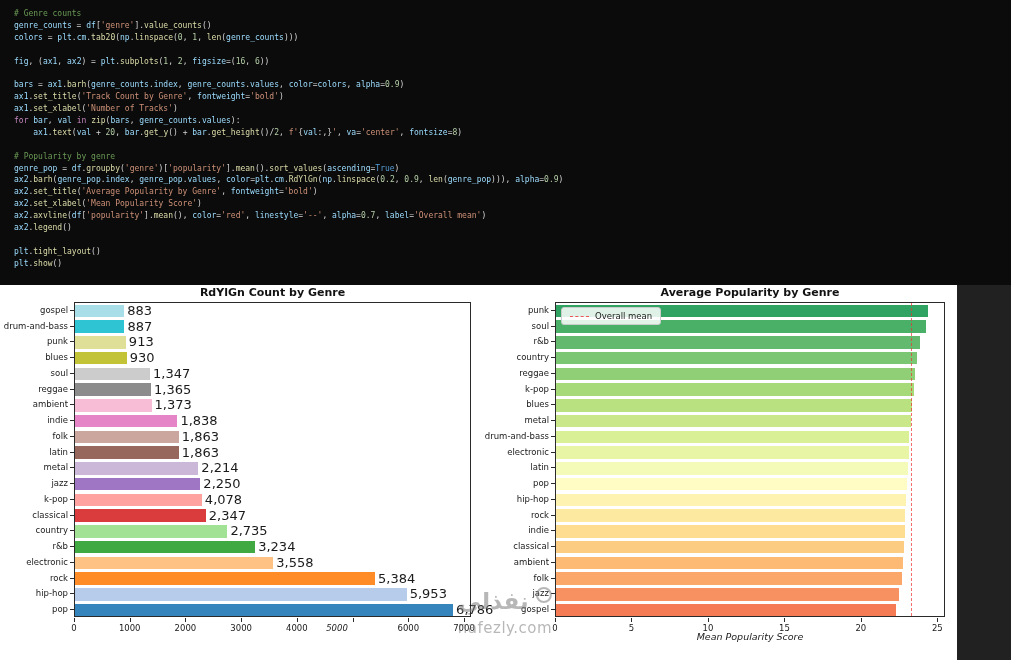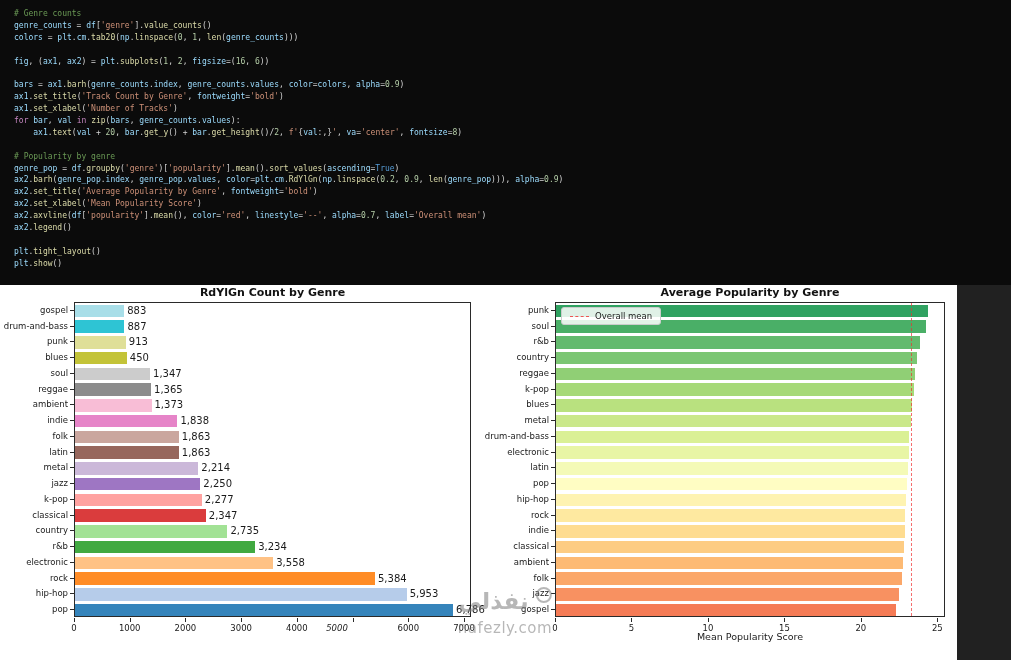--- a/index.html
+++ b/index.html
@@ -38,21 +38,21 @@
     position:absolute; left:957px; top:285px; width:54px; height:375px;
     background:#212121;
   }
   .chart-title {
     position:absolute; font-size:11px; font-weight:bold; color:#111;
     text-align:center; line-height:14px;
   }
   .plot { position:absolute; border:1px solid #2a2a2a; background:#fff; }
   .bar  { position:absolute; opacity:0.9; z-index:1; }
   .bar-label {
-    position:absolute; font-size:10px; line-height:10px; color:#1a1a1a;
+    position:absolute; font-size:13px; line-height:10px; color:#1a1a1a;
     white-space:nowrap; z-index:2;
   }
   .ylab {
     position:absolute; width:80px; text-align:right;
     font-size:8.5px; line-height:10px; color:#1a1a1a; white-space:nowrap;
   }
   .ytick-mark { position:absolute; width:4px; height:1px; background:#2a2a2a; }
   .xtick-mark { position:absolute; width:1px; height:4px; background:#2a2a2a; }
   .xtick-label {
     position:absolute; font-size:8.5px; color:#1a1a1a;
@@ -99,39 +99,39 @@
   <div class="chart-title" style="left:555px; top:1px; width:390px;">Average Popularity by Genre</div>
 
   <div class="plot" id="plot1" style="left:74px; top:17px; width:397px; height:315px;">
       <div class="bar" style="left: 0px; top: 1.57px; height: 12.6px; width: 49.2px; background: rgb(158, 218, 229);"></div>
       <div class="bar-label" style="left: 52.2px; top: 2.88px;">883</div>
       <div class="bar" style="left: 0px; top: 17.32px; height: 12.6px; width: 49.42px; background: rgb(23, 190, 207);"></div>
       <div class="bar-label" style="left: 52.42px; top: 18.63px;">887</div>
       <div class="bar" style="left: 0px; top: 33.08px; height: 12.6px; width: 50.87px; background: rgb(219, 219, 141);"></div>
       <div class="bar-label" style="left: 53.87px; top: 34.38px;">913</div>
       <div class="bar" style="left: 0px; top: 48.83px; height: 12.6px; width: 51.82px; background: rgb(188, 189, 34);"></div>
-      <div class="bar-label" style="left: 54.82px; top: 50.13px;">450</div>
+      <div class="bar-label" style="left: 54.82px; top: 50.13px;">930</div>
       <div class="bar" style="left: 0px; top: 64.58px; height: 12.6px; width: 75.05px; background: rgb(199, 199, 199);"></div>
       <div class="bar-label" style="left: 78.05px; top: 65.88px;">1,347</div>
       <div class="bar" style="left: 0px; top: 80.33px; height: 12.6px; width: 76.06px; background: rgb(127, 127, 127);"></div>
       <div class="bar-label" style="left: 79.06px; top: 81.63px;">1,365</div>
       <div class="bar" style="left: 0px; top: 96.08px; height: 12.6px; width: 76.5px; background: rgb(247, 182, 210);"></div>
       <div class="bar-label" style="left: 79.5px; top: 97.38px;">1,373</div>
       <div class="bar" style="left: 0px; top: 111.83px; height: 12.6px; width: 102.41px; background: rgb(227, 119, 194);"></div>
       <div class="bar-label" style="left: 105.41px; top: 113.13px;">1,838</div>
       <div class="bar" style="left: 0px; top: 127.58px; height: 12.6px; width: 103.81px; background: rgb(196, 156, 148);"></div>
       <div class="bar-label" style="left: 106.81px; top: 128.88px;">1,863</div>
       <div class="bar" style="left: 0px; top: 143.32px; height: 12.6px; width: 103.81px; background: rgb(140, 86, 75);"></div>
       <div class="bar-label" style="left: 106.81px; top: 144.63px;">1,863</div>
       <div class="bar" style="left: 0px; top: 159.07px; height: 12.6px; width: 123.36px; background: rgb(197, 176, 213);"></div>
       <div class="bar-label" style="left: 126.36px; top: 160.38px;">2,214</div>
       <div class="bar" style="left: 0px; top: 174.82px; height: 12.6px; width: 125.37px; background: rgb(148, 103, 189);"></div>
       <div class="bar-label" style="left: 128.37px; top: 176.13px;">2,250</div>
       <div class="bar" style="left: 0px; top: 190.57px; height: 12.6px; width: 126.87px; background: rgb(255, 152, 150);"></div>
-      <div class="bar-label" style="left: 129.87px; top: 191.88px;">2,277</div>
+      <div class="bar-label" style="left: 129.87px; top: 191.88px;">4,078</div>
       <div class="bar" style="left: 0px; top: 206.32px; height: 12.6px; width: 130.77px; background: rgb(214, 39, 40);"></div>
       <div class="bar-label" style="left: 133.77px; top: 207.63px;">2,347</div>
       <div class="bar" style="left: 0px; top: 222.07px; height: 12.6px; width: 152.39px; background: rgb(152, 223, 138);"></div>
       <div class="bar-label" style="left: 155.39px; top: 223.38px;">2,735</div>
       <div class="bar" style="left: 0px; top: 237.82px; height: 12.6px; width: 180.2px; background: rgb(44, 160, 44);"></div>
       <div class="bar-label" style="left: 183.2px; top: 239.13px;">3,234</div>
       <div class="bar" style="left: 0px; top: 253.57px; height: 12.6px; width: 198.25px; background: rgb(255, 187, 120);"></div>
       <div class="bar-label" style="left: 201.25px; top: 254.88px;">3,558</div>
       <div class="bar" style="left: 0px; top: 269.32px; height: 12.6px; width: 299.99px; background: rgb(255, 127, 14);"></div>
       <div class="bar-label" style="left: 302.99px; top: 270.63px;">5,384</div>
@@ -161,21 +161,21 @@
       <div class="bar" style="left: 0px; top: 269.32px; height: 12.6px; width: 345.65px; background: rgb(251, 157, 89);"></div>
       <div class="bar" style="left: 0px; top: 285.07px; height: 12.6px; width: 343.35px; background: rgb(247, 133, 80);"></div>
       <div class="bar" style="left: 0px; top: 300.82px; height: 12.6px; width: 339.53px; background: rgb(244, 109, 67);"></div>
       <div class="vline" style="left: 354.82px; border-left-color: rgb(240, 48, 48);"></div>
       <div class="legend">
         <span class="legend-line"></span>
         <span class="legend-label">Overall mean</span>
       </div>
     </div>
 
-  <div class="xlabel" style="left:555px; top:346px; width:390px;">Mean Popularity Score</div>
+  <div class="xlabel" style="left:555px; top:346px; width:390px;font-style:italic;">Mean Popularity Score</div>
 
   <div class="watermark">
     <div class="wm-row">
       <span class="wm-ar">نفذلي</span>
       <span class="wm-logo"></span>
     </div>
     <div class="wm-domain">nafezly.com</div>
   </div>
 <div class="ylab" style="left: -12px; top: 19.88px;">gospel</div>
     <div class="ytick-mark" style="left: 70px; top: 24.88px;"></div>

